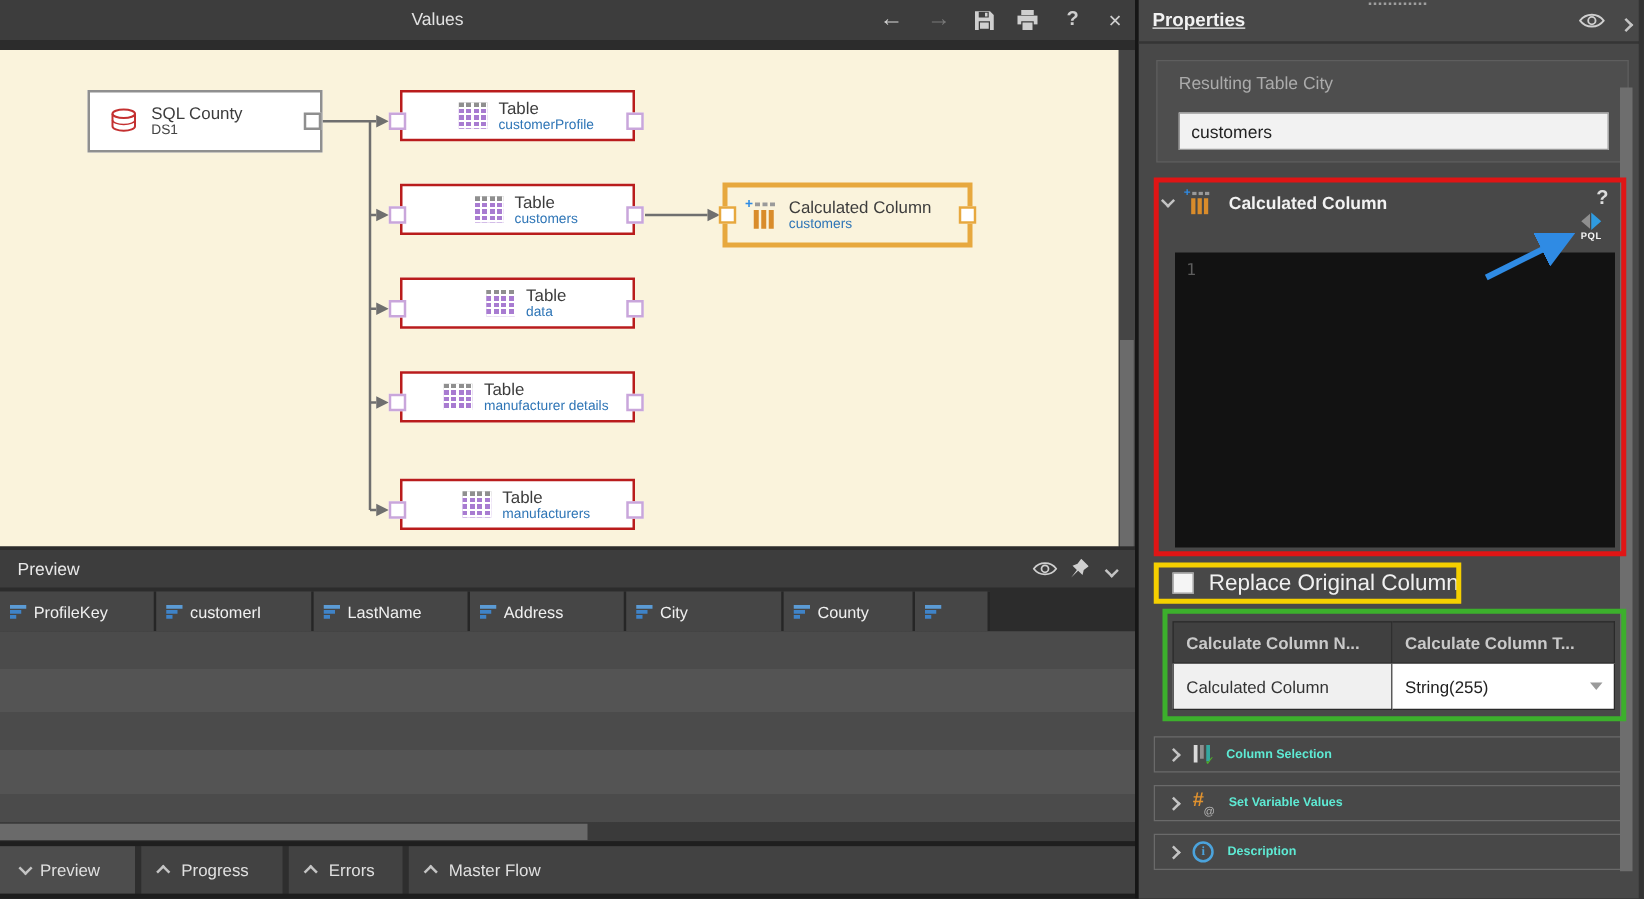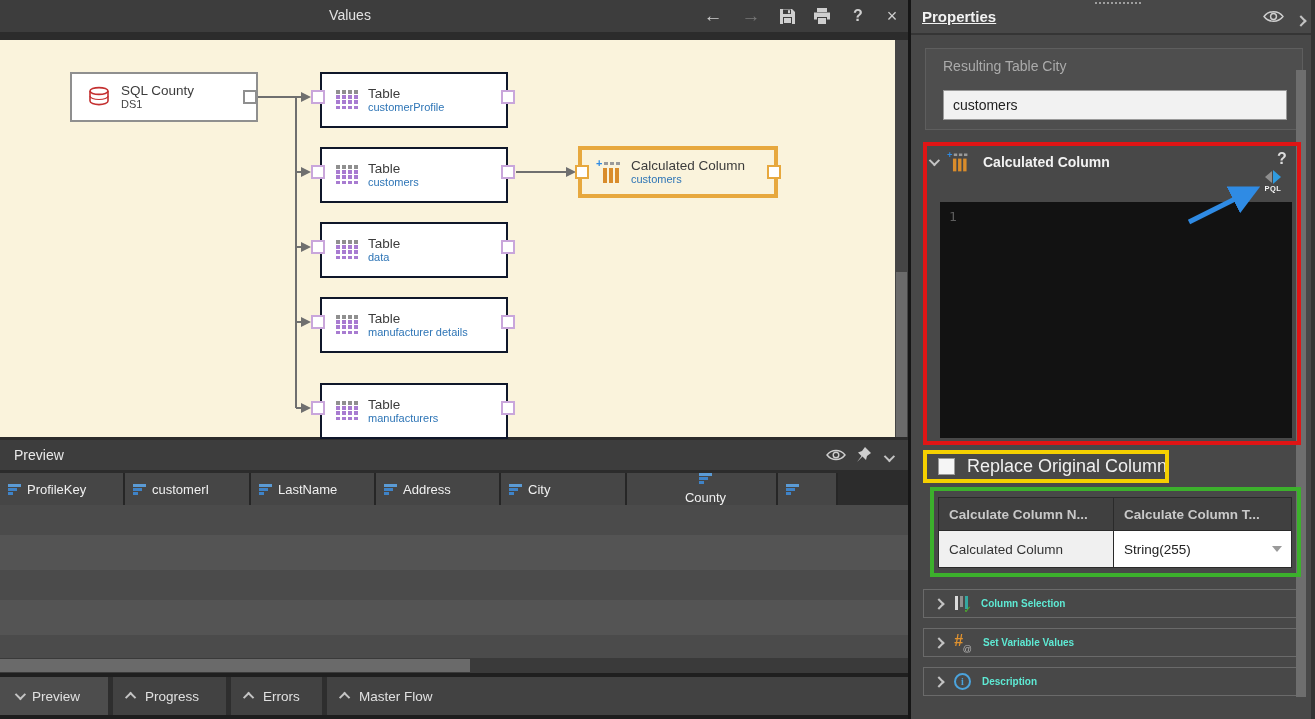--- a/index.html
+++ b/index.html
@@ -19,21 +19,21 @@
   
   #canvas { position:absolute; left:0; top:40px; width:895px; height:397px; background:#faf3dc; }
   #canvas-vsb { position:absolute; left:895px; top:40px; width:13px; height:397px; background:#454545; }
   #canvas-vsb .thumb { position:absolute; left:1px; top:232px; width:11px; height:165px; background:#6b6b6b; }
 
   .node { position:absolute; background:#fff; display:flex; align-items:center; gap:9px; padding-left:14px; }
   .node .txt .t1 { font-size:13.5px; color:#3c3c3c; line-height:15px; }
   .node .txt .t2 { font-size:11px; color:#2e75b6; line-height:13px; }
   .src-node { left:70px; top:32px; width:188px; height:50px; border:2px solid #8f8f8f; }
   .src-node .t2 { color:#444 !important; }
-  .tbl-node { width:188px; height:56px; border:2px solid #0f172a; left:320px; }
+  .tbl-node { width:188px; height:41px; border:2px solid #b91c1c; left:320px;justify-content:center; }
   .calc-node { left:578px; top:106px; width:200px; height:52px; border:4px solid #e7a83e; background:#faf3dc; }
 
   .grid-icon { width:23px; height:21px;
     background-image:
       repeating-linear-gradient(to right, rgba(0,0,0,0) 0 4px, #fff 4px 6px),
       repeating-linear-gradient(to bottom, rgba(0,0,0,0) 0 3.6px, #fff 3.6px 5.2px),
       linear-gradient(to bottom, #8f8f8f 0 5px, #a87bd1 5px); }
 
   .calcicon { width:26px; height:24px; position:relative; }
   .calcicon .ci-top { position:absolute; left:0; top:0; display:flex; gap:2px; align-items:center; }
@@ -360,21 +360,21 @@
         <span>Address</span>
       </div>
       <div class="pv-col" style="width:126px;">
         <span class="flt">
             <i></i>
             <i></i>
             <i></i>
           </span>
         <span>City</span>
       </div>
-      <div class="pv-col" style="width:151px;flex-direction:column;">
+      <div class="pv-col" style="width:105px;">
         <span class="flt">
             <i></i>
             <i></i>
             <i></i>
           </span>
         <span>County</span>
       </div>
       <div class="pv-col" style="width:60px;">
         <span class="flt">
             <i></i>

